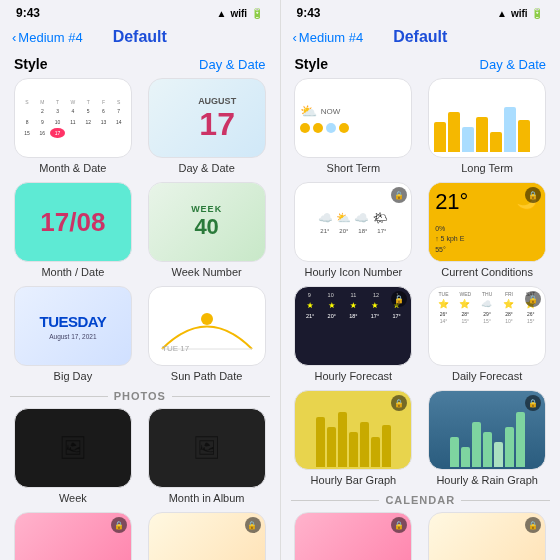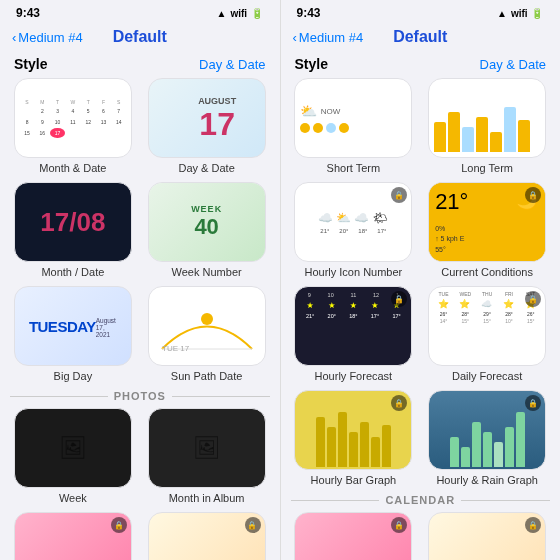--- a/index.html
+++ b/index.html
@@ -351,41 +351,41 @@
             <div style="font-size:32px; font-weight:700; color:#cc3366; line-height:1;">17</div>
           </div>
         </div>
         <span class="widget-label">Day &amp; Date</span>
       </div>
     </div>
 
     <div class="widget-grid">
 
       <div class="widget-item">
-        <div class="widget-preview" style="background: #0f172a;">
+        <div class="widget-preview" style="background: #5eead4;">
           <div class="widget-17-08">17/08</div>
         </div>
         <span class="widget-label">Month / Date</span>
       </div>
 
       <div class="widget-item">
         <div class="widget-preview" style="background: linear-gradient(135deg, #e8f4e8 0%, #c8e8c8 100%);">
           <div class="widget-week33">
             <span class="week-label-small">WEEK</span>
             <span>40</span>
           </div>
         </div>
         <span class="widget-label">Week Number</span>
       </div>
     </div>
 
     <div class="widget-grid">
 
       <div class="widget-item">
-        <div class="widget-preview" style="background: linear-gradient(135deg, #e8f0ff 0%, #d0e0ff 100%); flex-direction: row; padding: 14px;">
+        <div class="widget-preview" style="background: linear-gradient(135deg, #e8f0ff 0%, #d0e0ff 100%); flex-direction: column; padding: 6px; border-radius: 12px;">
           <div style="font-size:15px; font-weight:800; color:#0044cc; letter-spacing:-0.5px;">TUESDAY</div>
           <div style="font-size:6.5px; color:#446; margin-top:3px;">August 17, 2021</div>
         </div>
         <span class="widget-label">Big Day</span>
       </div>
 
       <div class="widget-item">
         <div class="widget-preview" style="background: white; padding: 4px;">
           <div style="width:100%; height:100%; position:relative; display:flex; align-items:center; justify-content:center;">
             <svg width="100" height="55" viewBox="0 0 100 55">

